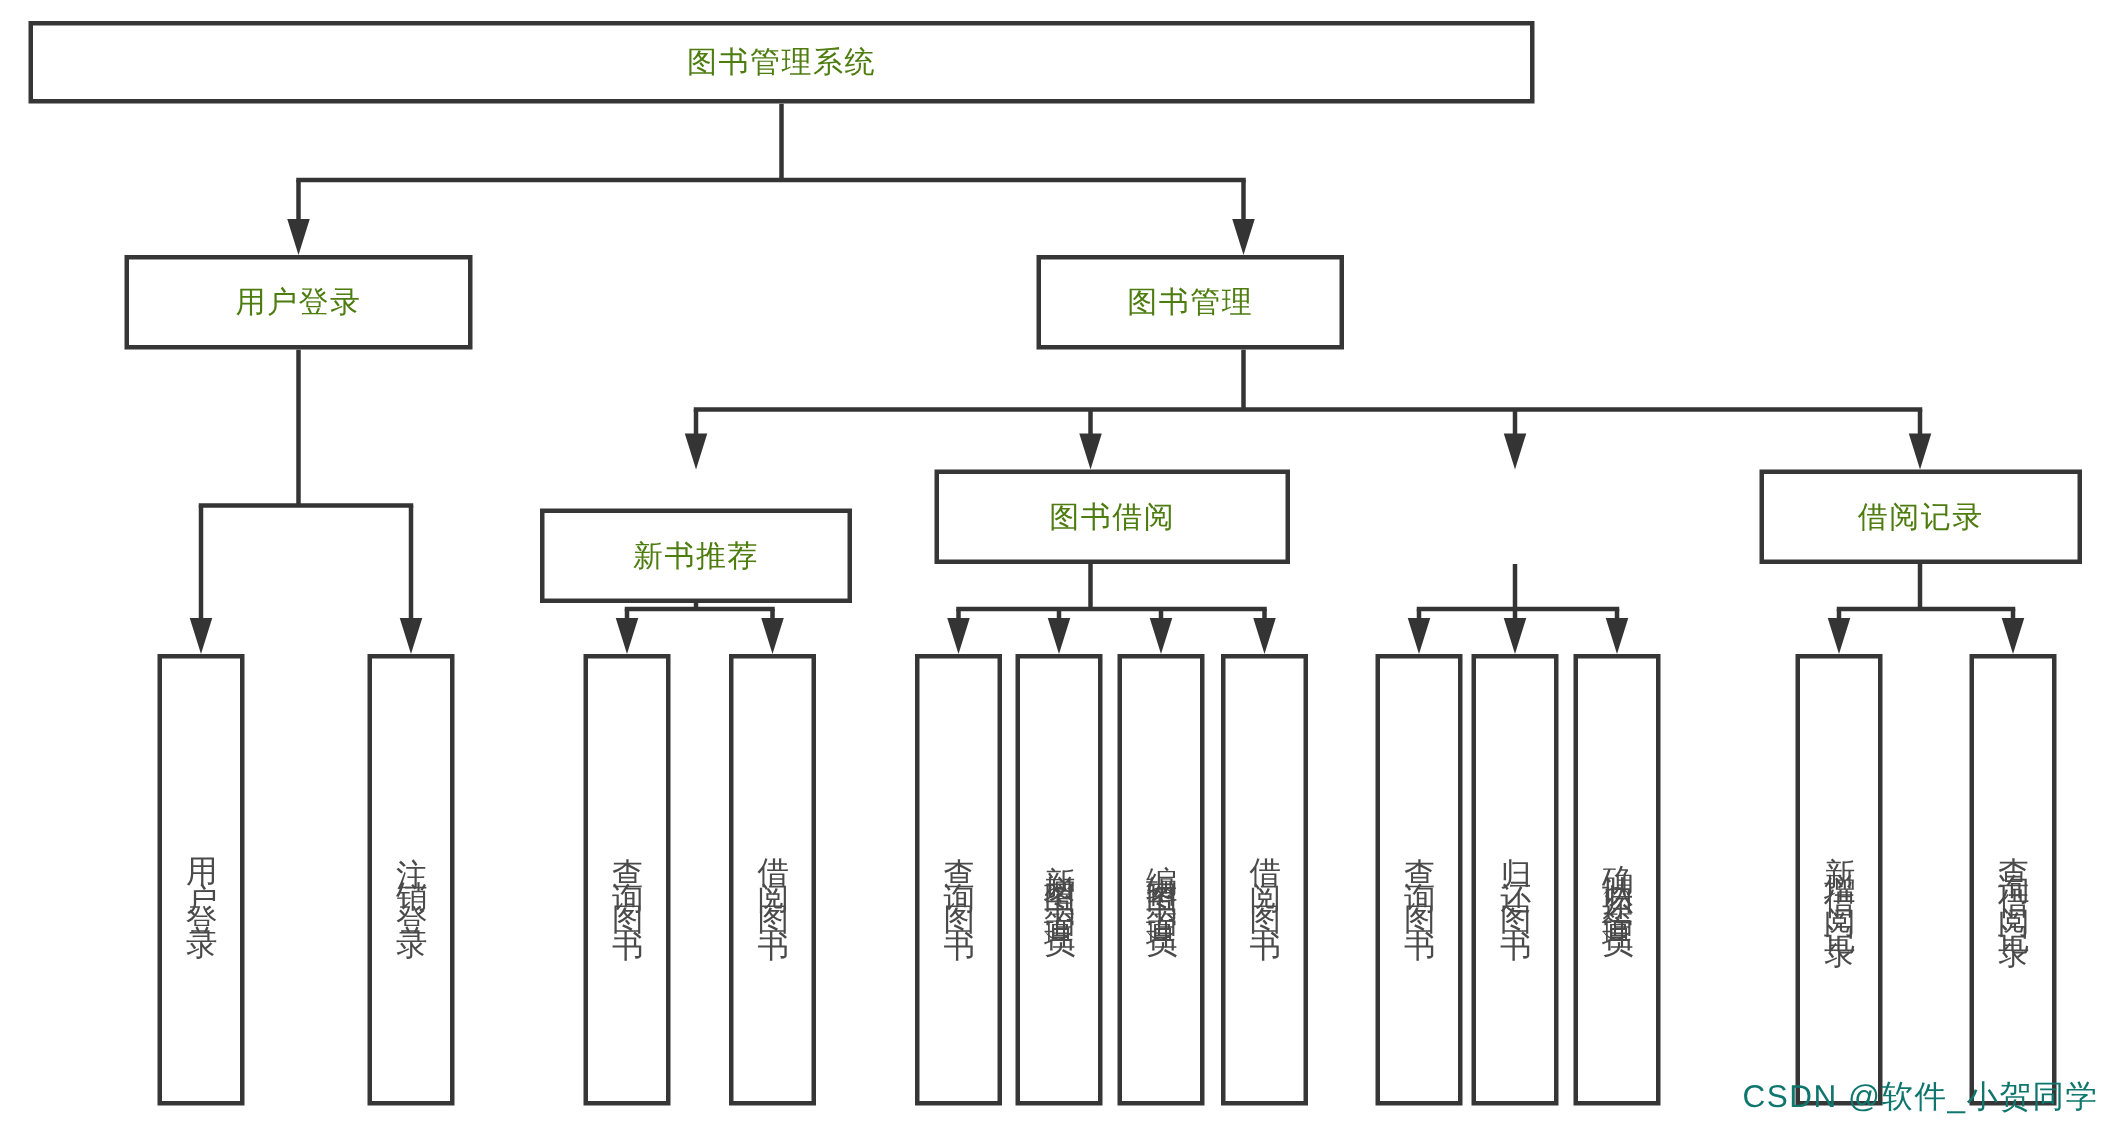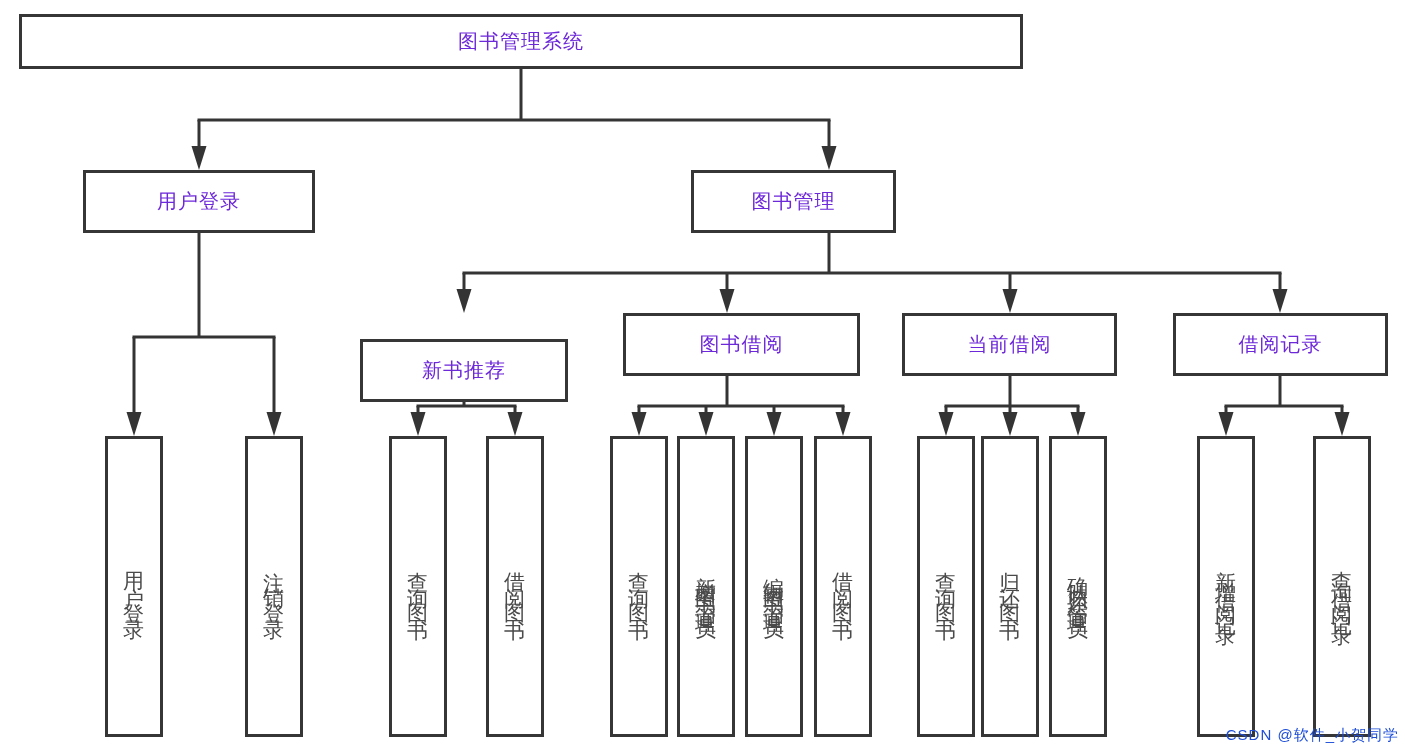--- a/index.html
+++ b/index.html
@@ -4,37 +4,37 @@
 <style>
   html,body{margin:0;padding:0;background:#ffffff;}
   .canvas{
     position:relative;width:1405px;height:747px;background:#ffffff;
     font-family:"Liberation Sans","DejaVu Sans",sans-serif;overflow:hidden;
   }
   svg.connectors{position:absolute;left:0;top:0;width:1405px;height:747px;}
   .node{
     position:absolute;box-sizing:border-box;background:#ffffff;
     border:3px solid #363636;display:flex;align-items:center;justify-content:center;
-    color:#6d28d9;font-size:20px;letter-spacing:1px;white-space:nowrap;
+    color:#4d7c0f;font-size:20px;letter-spacing:1px;white-space:nowrap;
   }
   .h-node{height:63px;}
   .leaf{
     position:absolute;box-sizing:border-box;background:#ffffff;
     border:3px solid #363636;width:58px;height:301px;top:436px;
     display:flex;align-items:center;justify-content:center;
   }
   .v-label{
     writing-mode:vertical-rl;text-orientation:mixed;
     color:#4a4a4a;font-size:21px;letter-spacing:16px;line-height:1;
   }
   .v-label.len6{letter-spacing:11px;}
   .v-label.len8{letter-spacing:6px;}
   .watermark{
-    position:absolute;right:6px;bottom:2px;color:#1d4ed8;
-    font-size:15px;letter-spacing:1px;
+    position:absolute;right:6px;bottom:2px;color:#0f766e;
+    font-size:21px;letter-spacing:1px;
   }
 </style>
 </head>
 <body>
 
 <div class="canvas">
 
   <svg class="connectors" viewBox="0 0 1405 747" xmlns="http://www.w3.org/2000/svg">
     <g stroke="#343434" stroke-width="3" fill="none">
 
@@ -104,21 +104,20 @@
     </g>
   </svg>
 
   <div class="node h-node" style="left:19px;top:14px;width:1004px;height:55px;">图书管理系统</div>
 
   <div class="node h-node" style="left:83px;top:170px;width:232px;">用户登录</div>
   <div class="node h-node" style="left:691px;top:170px;width:205px;">图书管理</div>
 
   <div class="node h-node" style="left:360px;top:313px;width:208px;margin-top:26px;">新书推荐</div>
   <div class="node h-node" style="left:623px;top:313px;width:237px;">图书借阅</div>
-  <div class="node h-node" style="left:902px;top:313px;width:215px;">当前借阅</div>
   <div class="node h-node" style="left:1173px;top:313px;width:215px;font-family:Liberation Serif, serif;">借阅记录</div>
 
   <div class="leaf" style="left:105px;">
     <span class="v-label">用户登录</span>
   </div>
   <div class="leaf" style="left:245px;">
     <span class="v-label">注销登录</span>
   </div>
 
   <div class="leaf" style="left:389px;">

